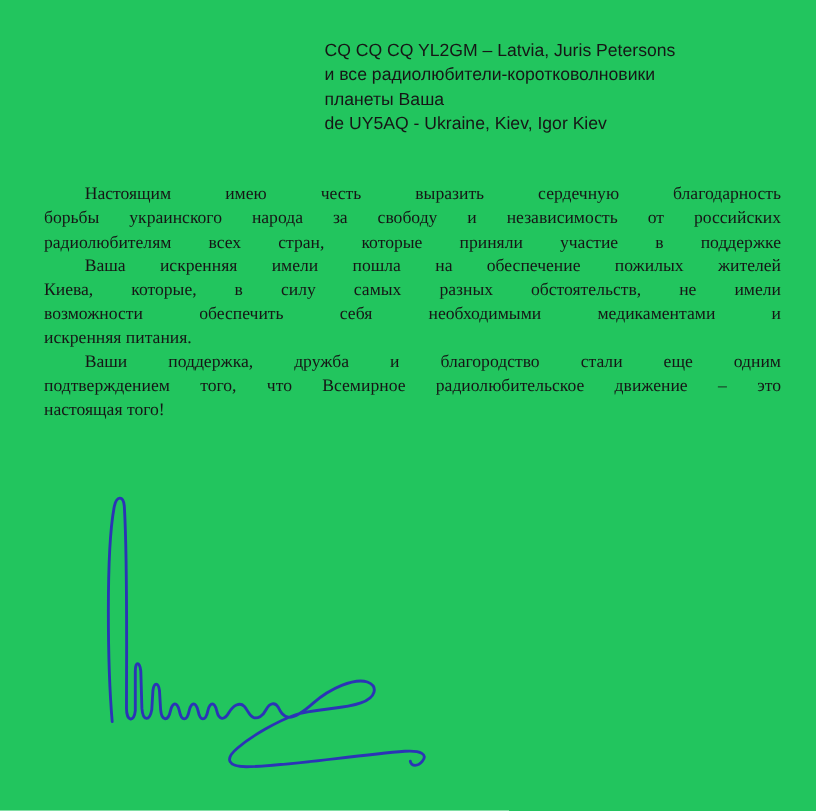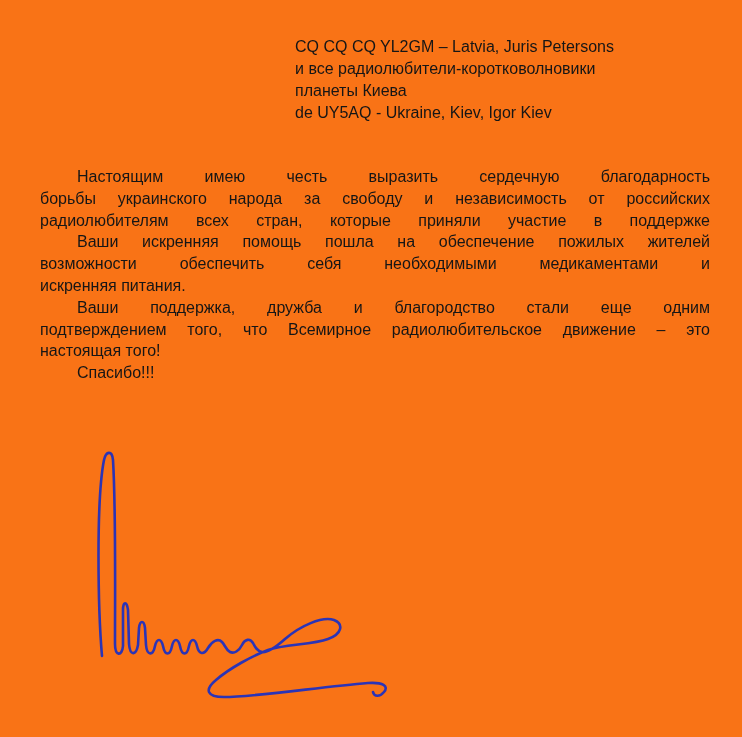--- a/index.html
+++ b/index.html
@@ -8,21 +8,21 @@
     width: 742px;
     height: 737px;
     background: #ffffff;
     overflow: hidden;
     font-family: "Liberation Sans", "DejaVu Sans", sans-serif;
   }
   .page {
     position: relative;
     width: 742px;
     height: 737px;
-    background: #f97316;
+    background: #22c55e;
     color: #161616;
   }
   .header-block {
     position: absolute;
     left: 295px;
     top: 36px;
     width: 420px;
     font-size: 16px;
     line-height: 22px;
     white-space: nowrap;
@@ -31,20 +31,21 @@
     position: absolute;
     left: 40px;
     top: 166px;
     width: 670px;
     font-size: 16px;
     line-height: 21.8px;
   }
   .line {
     width: 670px;
     white-space: nowrap;
+    font-family: Liberation Serif, serif;
   }
   .just {
     white-space: normal;
     text-align: justify;
     text-align-last: justify;
   }
   .indent {
     text-indent: 37px;
   }
   .signature-wrap {
@@ -61,38 +62,38 @@
   }
 </style>
 </head>
 <body>
 
 <div class="page">
 
   <div class="header-block">
     <div class="hline">CQ CQ CQ YL2GM – Latvia, Juris Petersons</div>
     <div class="hline">и все радиолюбители-коротковолновики</div>
-    <div class="hline">планеты Киева</div>
+    <div class="hline">планеты Ваша</div>
     <div class="hline">de UY5AQ - Ukraine, Kiev, Igor Kiev</div>
   </div>
 
   <div class="body-block">
     <div class="line just indent">Настоящим имею честь выразить сердечную благодарность</div>
     <div class="line just">борьбы украинского народа за свободу и независимость от российских</div>
     <div class="line just">радиолюбителям всех стран, которые приняли участие в поддержке</div>
 
-    <div class="line just indent">Ваши искренняя помощь пошла на обеспечение пожилых жителей</div>
+    <div class="line just indent">Ваша искренняя имели пошла на обеспечение пожилых жителей</div>
+    <div class="line just">Киева, которые, в силу самых разных обстоятельств, не имели</div>
     <div class="line just">возможности обеспечить себя необходимыми медикаментами и</div>
     <div class="line">искренняя питания.</div>
 
     <div class="line just indent">Ваши поддержка, дружба и благородство стали еще одним</div>
     <div class="line just">подтверждением того, что Всемирное радиолюбительское движение – это</div>
     <div class="line">настоящая того!</div>
 
-    <div class="line indent">Спасибо!!!</div>
   </div>
 
   <div class="signature-wrap">
     <svg viewBox="0 0 320 290" xmlns="http://www.w3.org/2000/svg">
       <path fill="none" stroke-width="2.6" stroke-linecap="round" stroke-linejoin="round" d="M 22,216
                C 18,170 16,60 24,20
                C 26,11 32,10 33,20
                C 36,70 35,150 35,204
                C 35,216 42,217 43,206
                L 43,170

